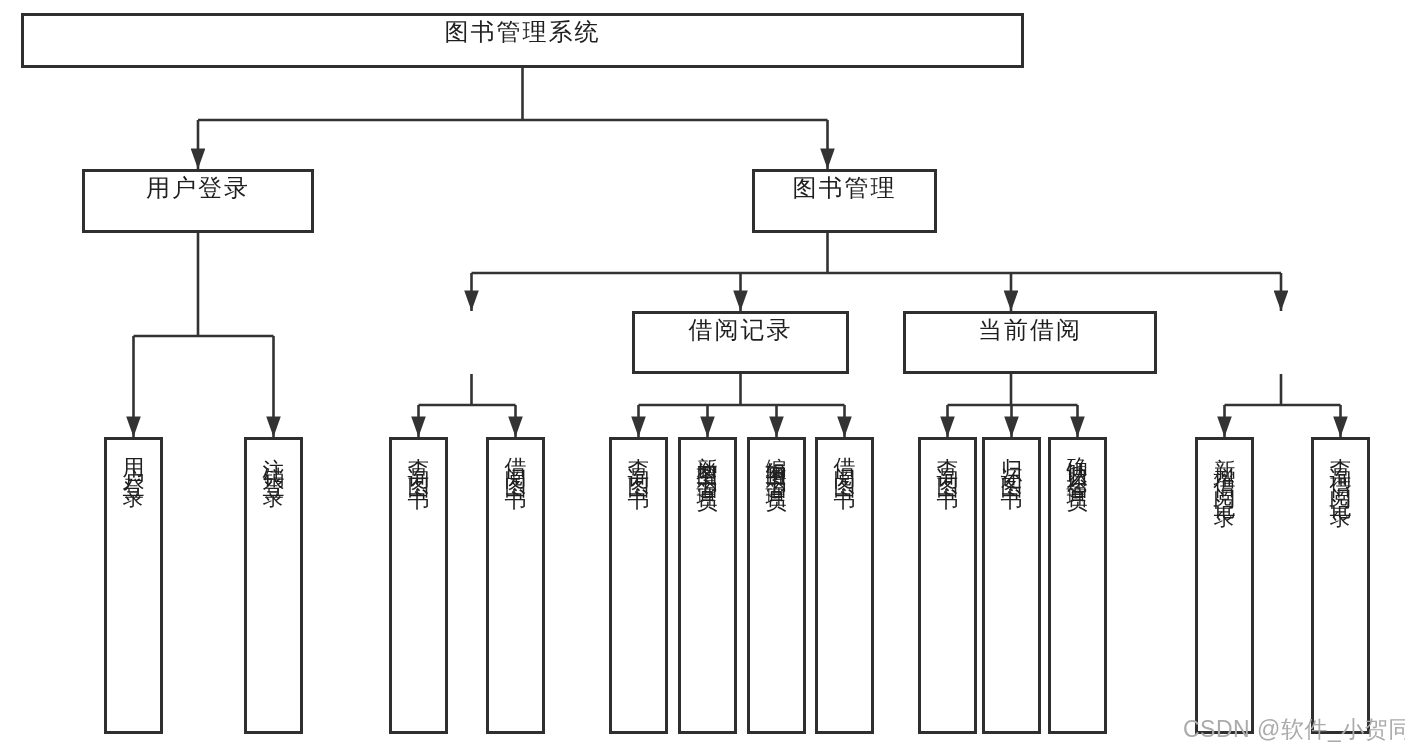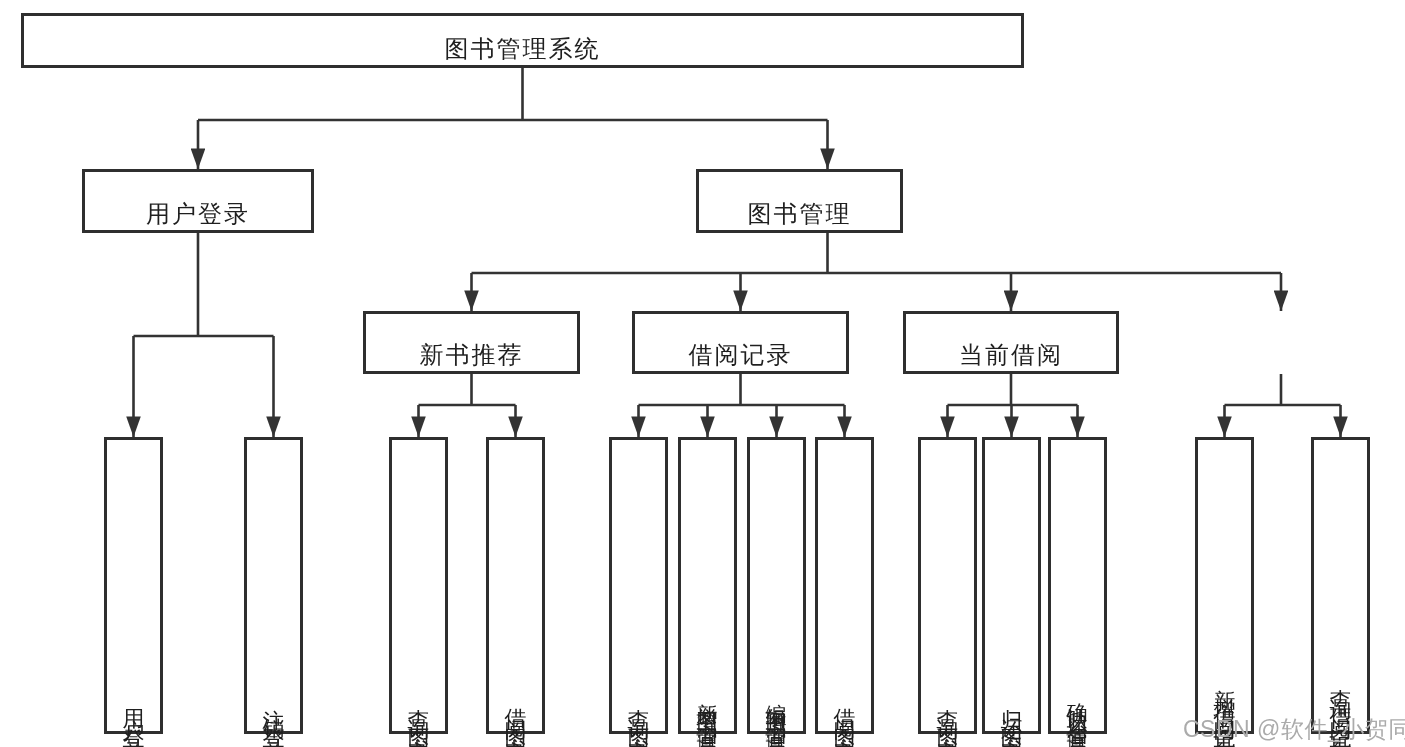--- a/index.html
+++ b/index.html
@@ -36,21 +36,21 @@
   .connectors marker path{
     fill:var(--line);
     stroke:none;
   }
   .node{
     position:absolute;
     box-sizing:border-box;
     border:3px solid var(--border);
     background:var(--background);
     display:flex;
-    align-items:flex-end;
+    align-items:flex-start;
     justify-content:center;
     z-index:2;
   }
   .hlabel{
     font-size:24px;
     color:var(--text);
     letter-spacing:2px;
     white-space:nowrap;
   }
   .vbox{
@@ -124,31 +124,28 @@
     <path marker-end="url(#arrow)" d="M1340.5 405 V437"></path>
   </svg>
 
   <div class="node" style="left:21px;top:13px;width:1003px;height:55px">
     <span class="hlabel">图书管理系统</span>
   </div>
 
   <div class="node" style="left:82px;top:169px;width:232px;height:64px">
     <span class="hlabel">用户登录</span>
   </div>
-  <div class="node" style="left:696px;top:169px;width:207px;height:64px">
+  <div class="node" style="left:752px;top:169px;width:185px;height:64px">
     <span class="hlabel">图书管理</span>
   </div>
 
-  <div class="node" style="left:363px;top:311px;width:217px;height:63px">
-    <span class="hlabel">新书推荐</span>
-  </div>
   <div class="node" style="left:632px;top:311px;width:217px;height:63px">
     <span class="hlabel">借阅记录</span>
   </div>
-  <div class="node" style="left:903px;top:311px;width:216px;height:63px">
+  <div class="node" style="left:903px;top:311px;width:254px;height:63px">
     <span class="hlabel">当前借阅</span>
   </div>
 
   <div class="node vbox" style="left:104px">
     <span class="vlabel">用户登录</span>
   </div>
   <div class="node vbox" style="left:244px">
     <span class="vlabel">注销登录</span>
   </div>
 

